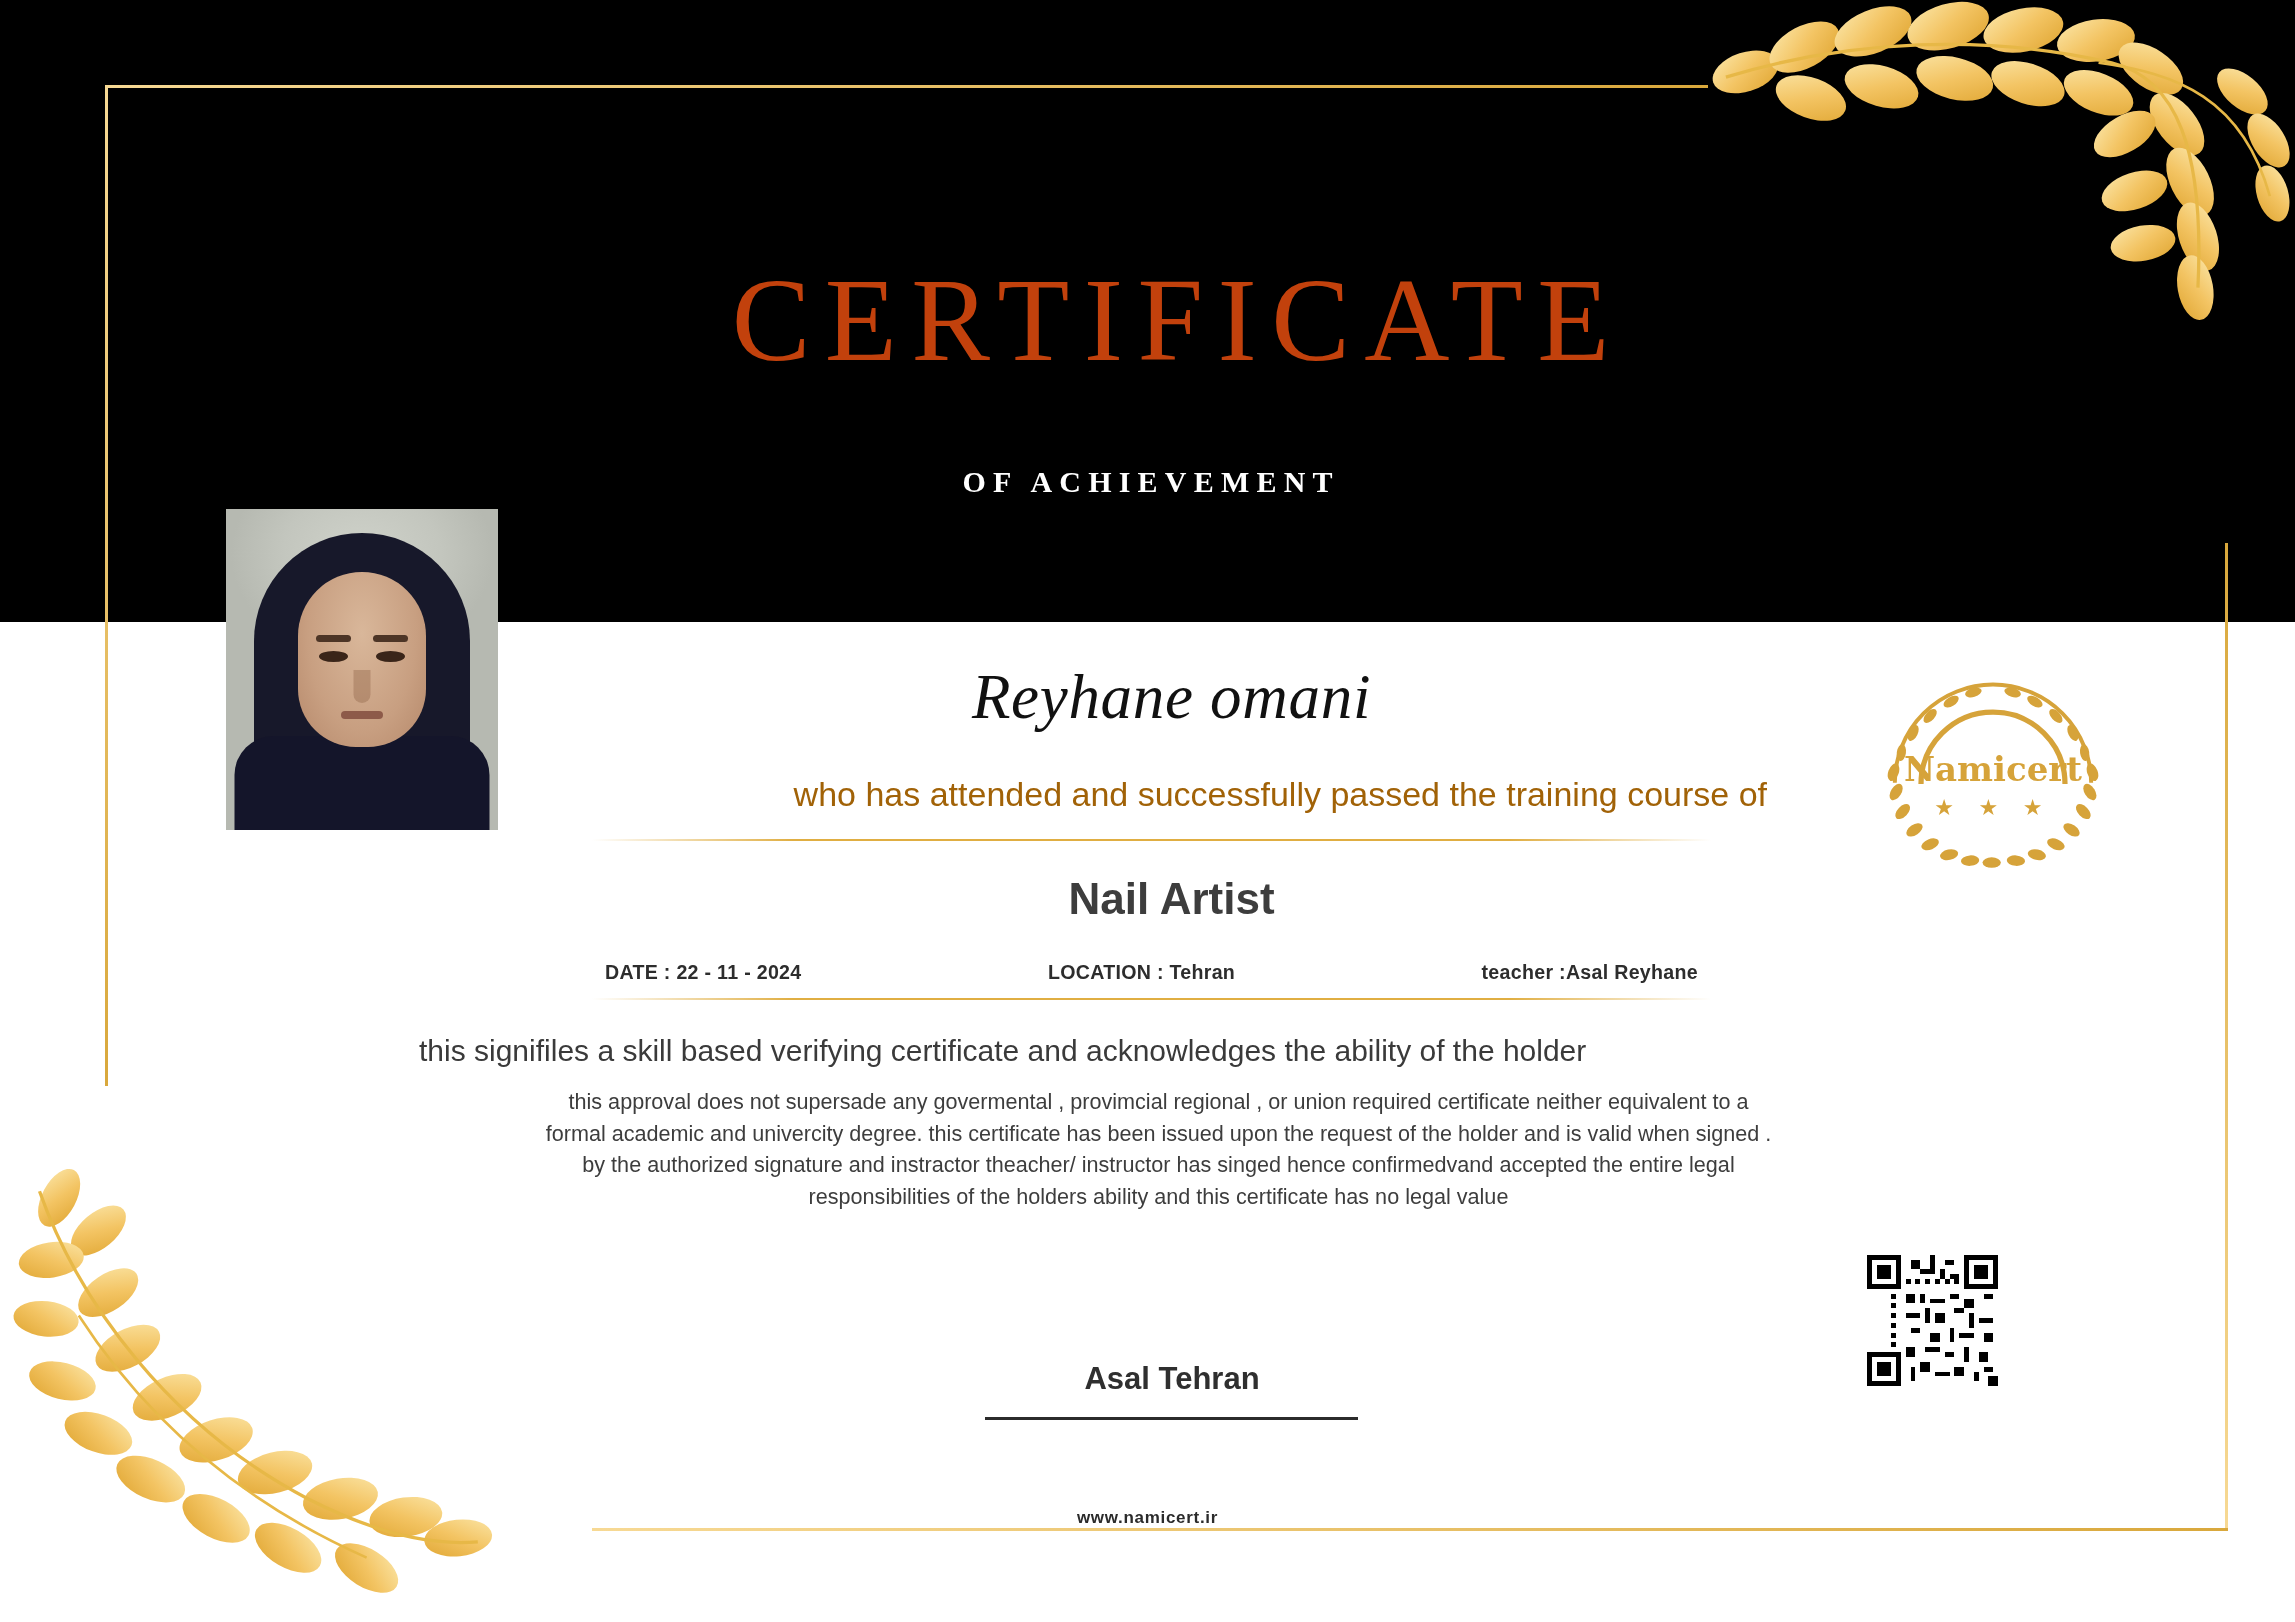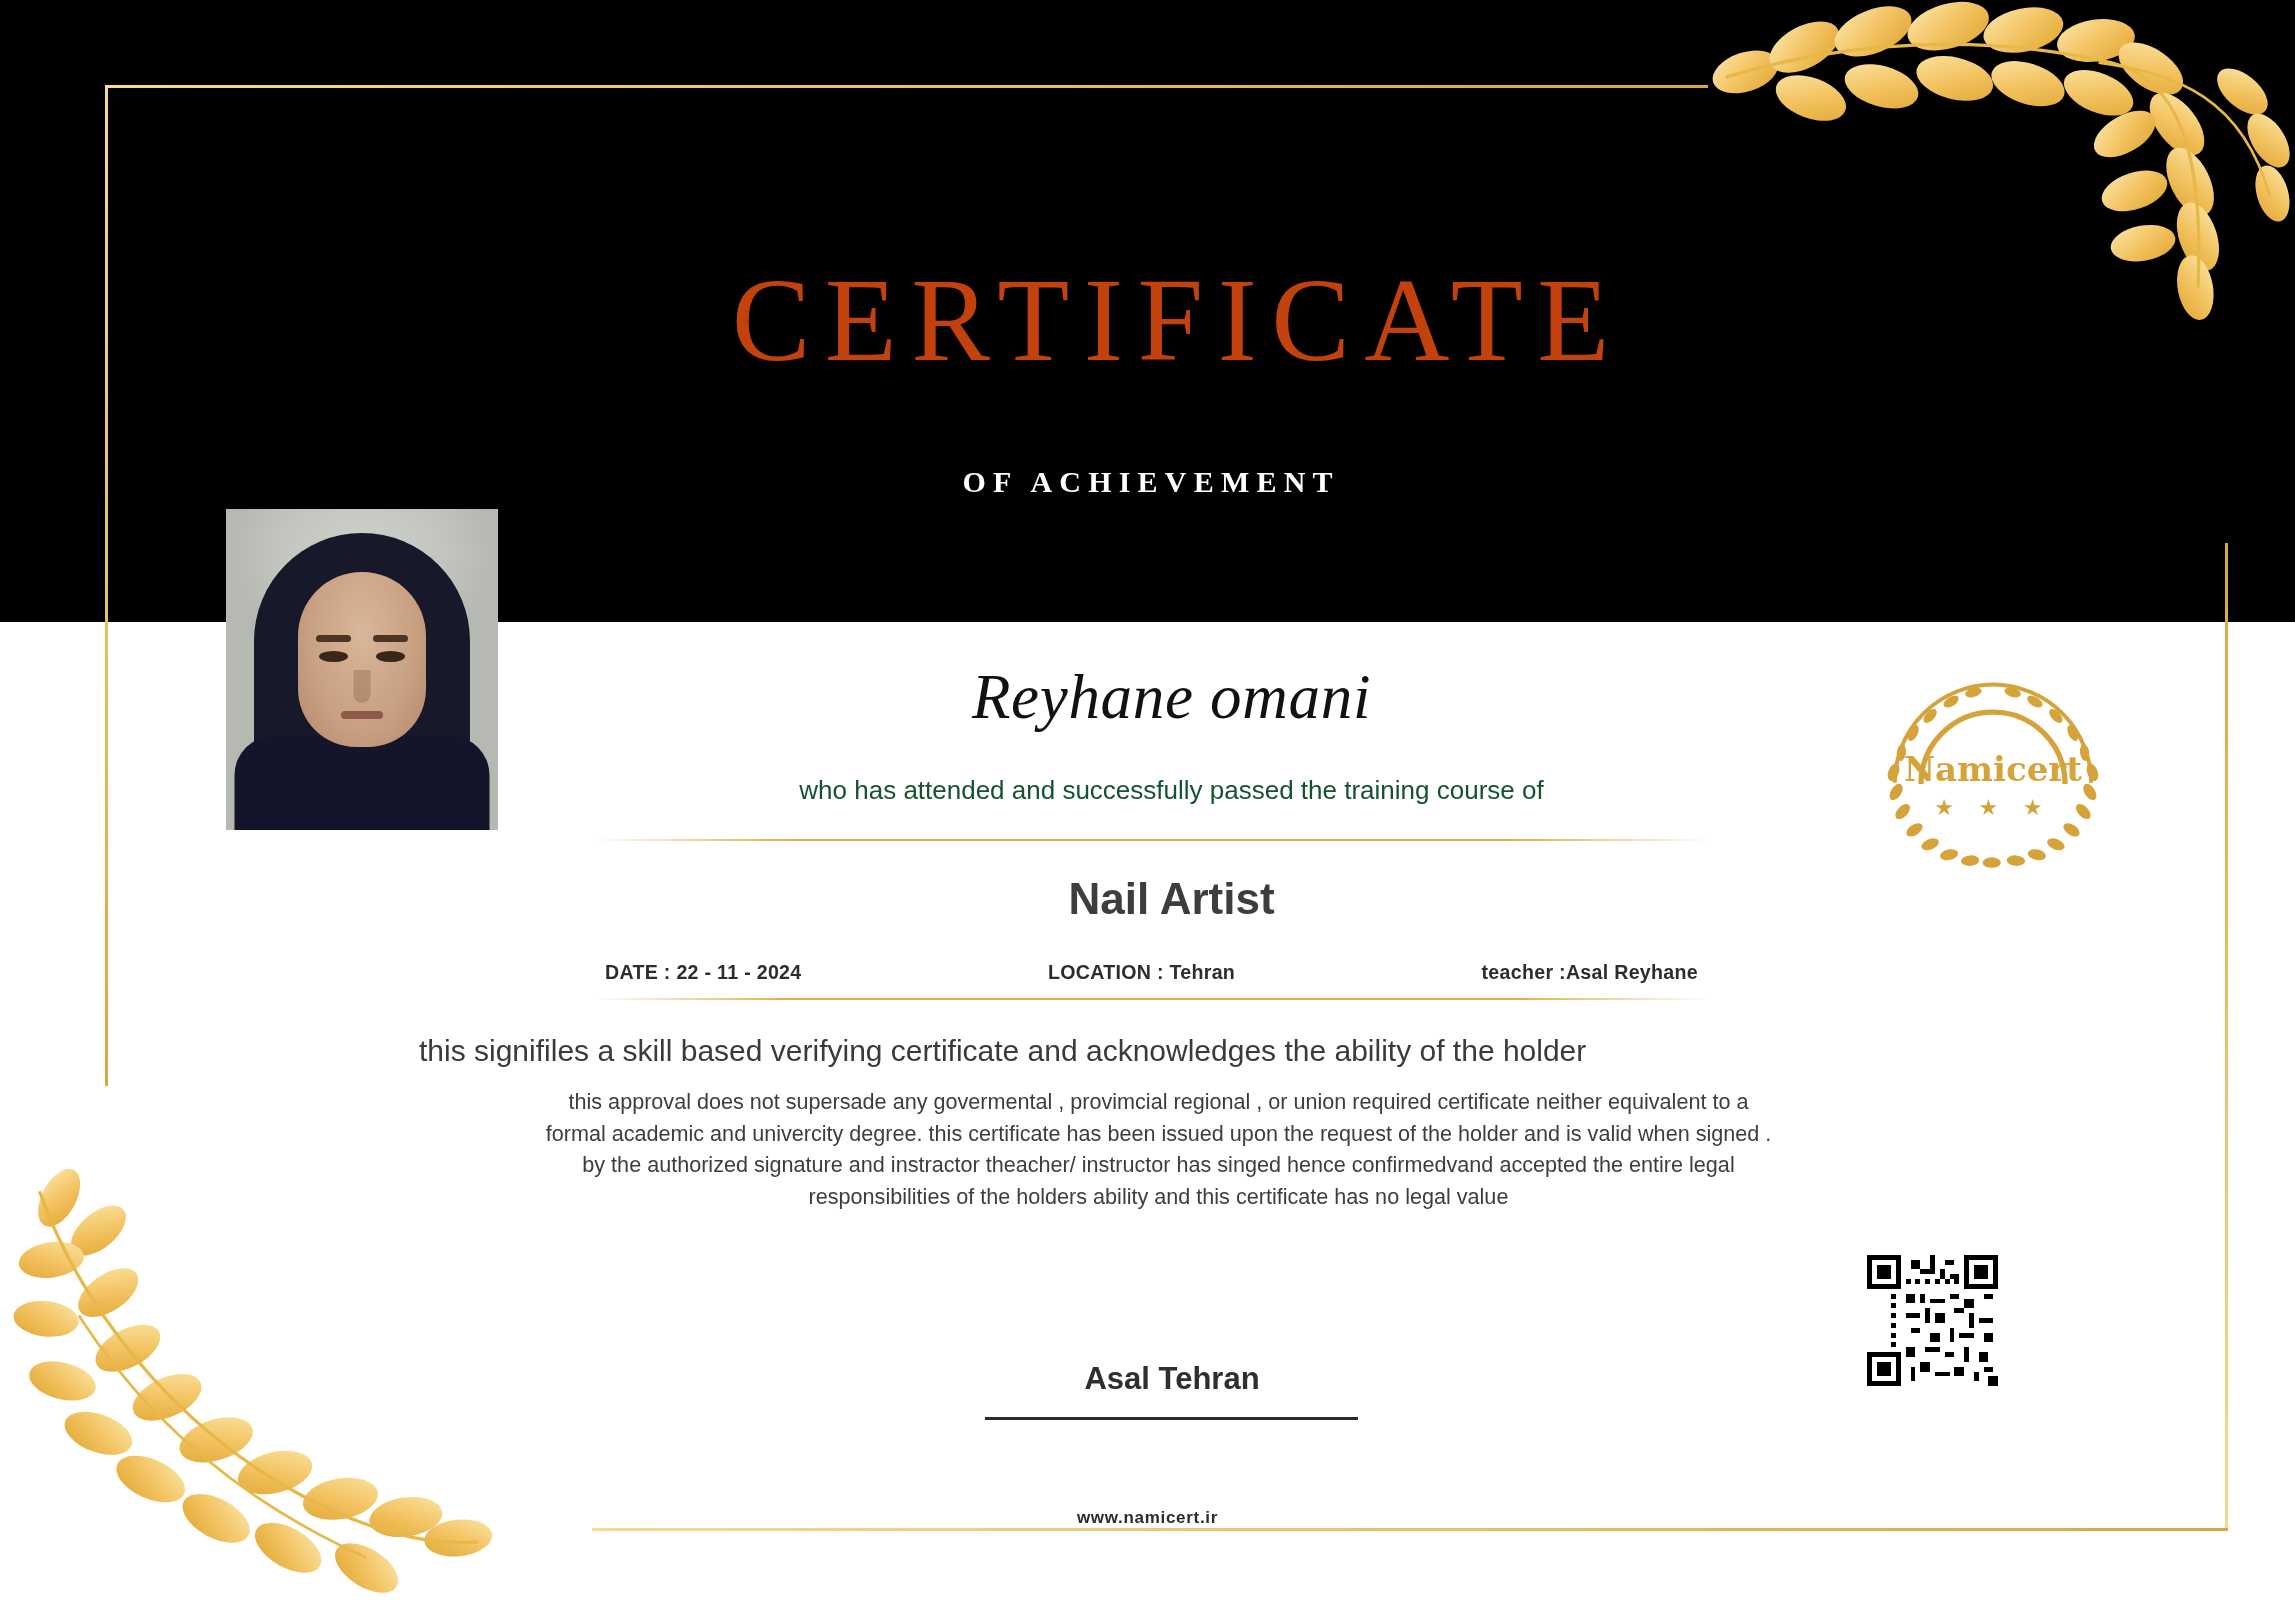--- a/index.html
+++ b/index.html
@@ -194,23 +194,23 @@
     font-style: italic;
     font-size: 63px;
     color: #111111;
     letter-spacing: 0.7px;
   }
   .attended {
     position: absolute;
     left: 576px;
     top: 775px;
     width: 1191px;
-    text-align: center;
-    font-size: 26px;
-    color: #14532d;
+    text-align: right;
+    font-size: 34px;
+    color: #a16207;
   }
   .rule-gold {
     position: absolute;
     height: 2px;
     background: linear-gradient(to right, #ffffff, #e0ae42 18%, #e0ae42 82%, #ffffff);
   }
   .rule-1 { left: 592px; top: 839px; width: 1119px; }
   .rule-2 { left: 592px; top: 998px; width: 1119px; }
 
   .course {

